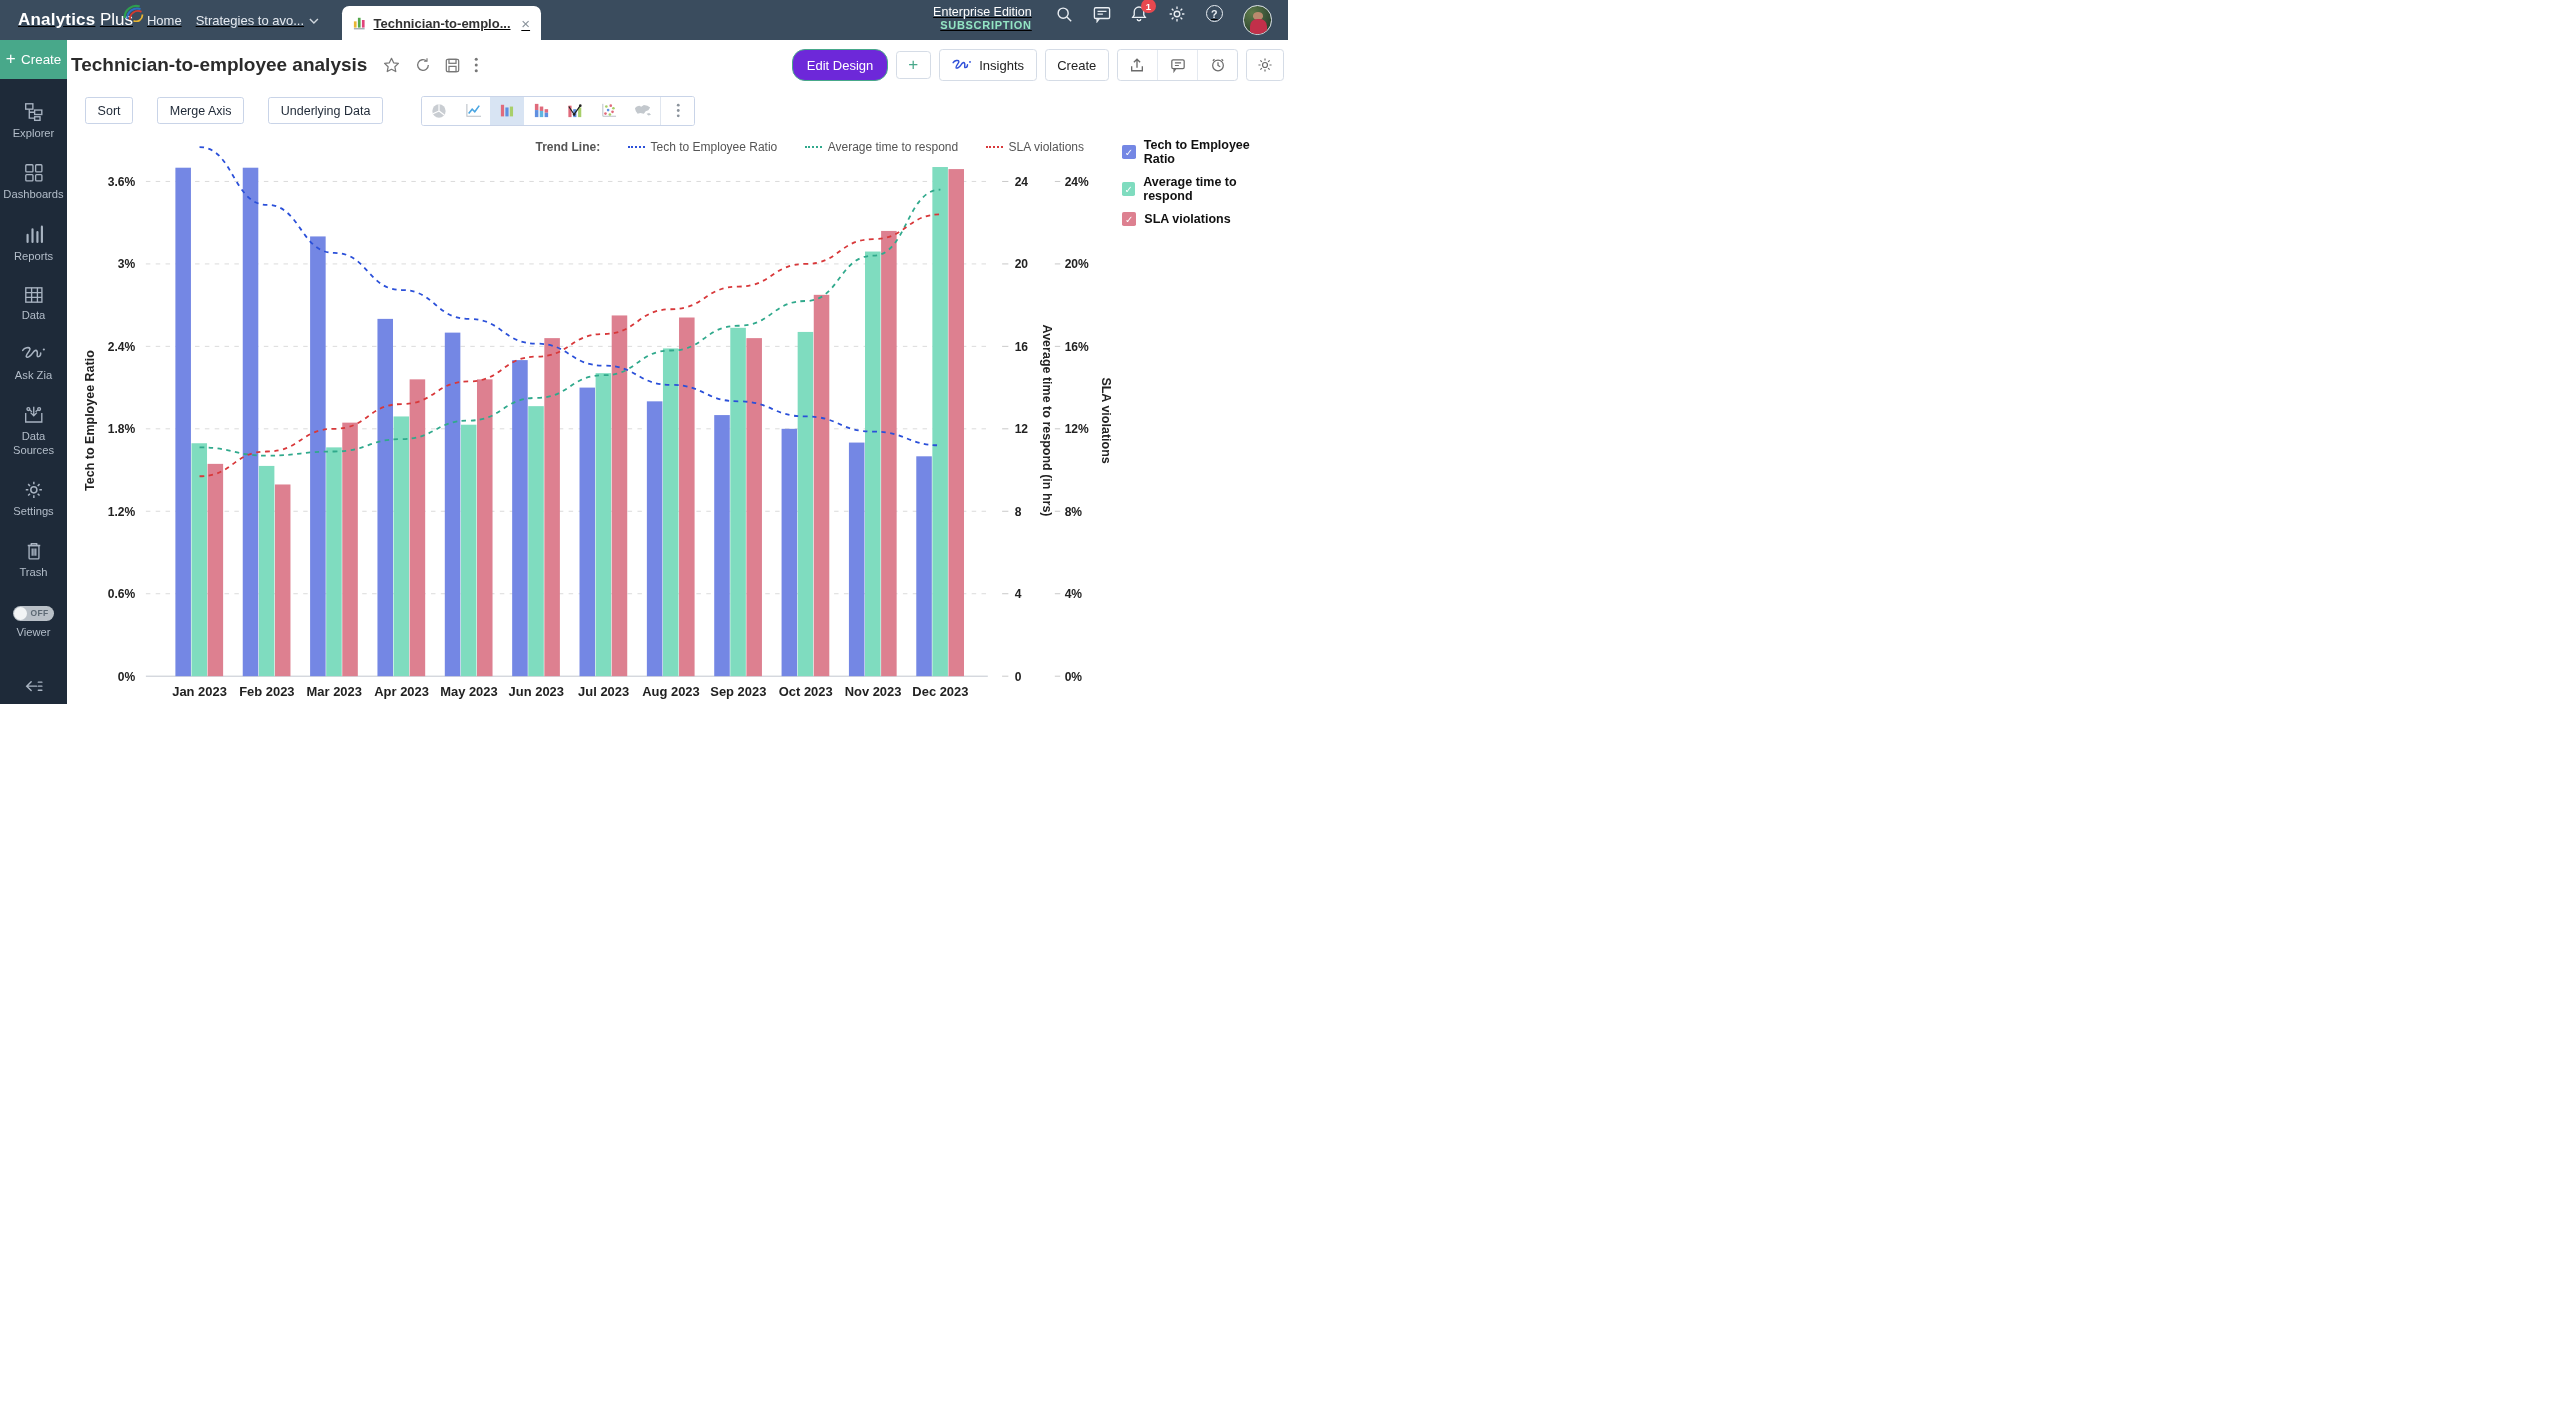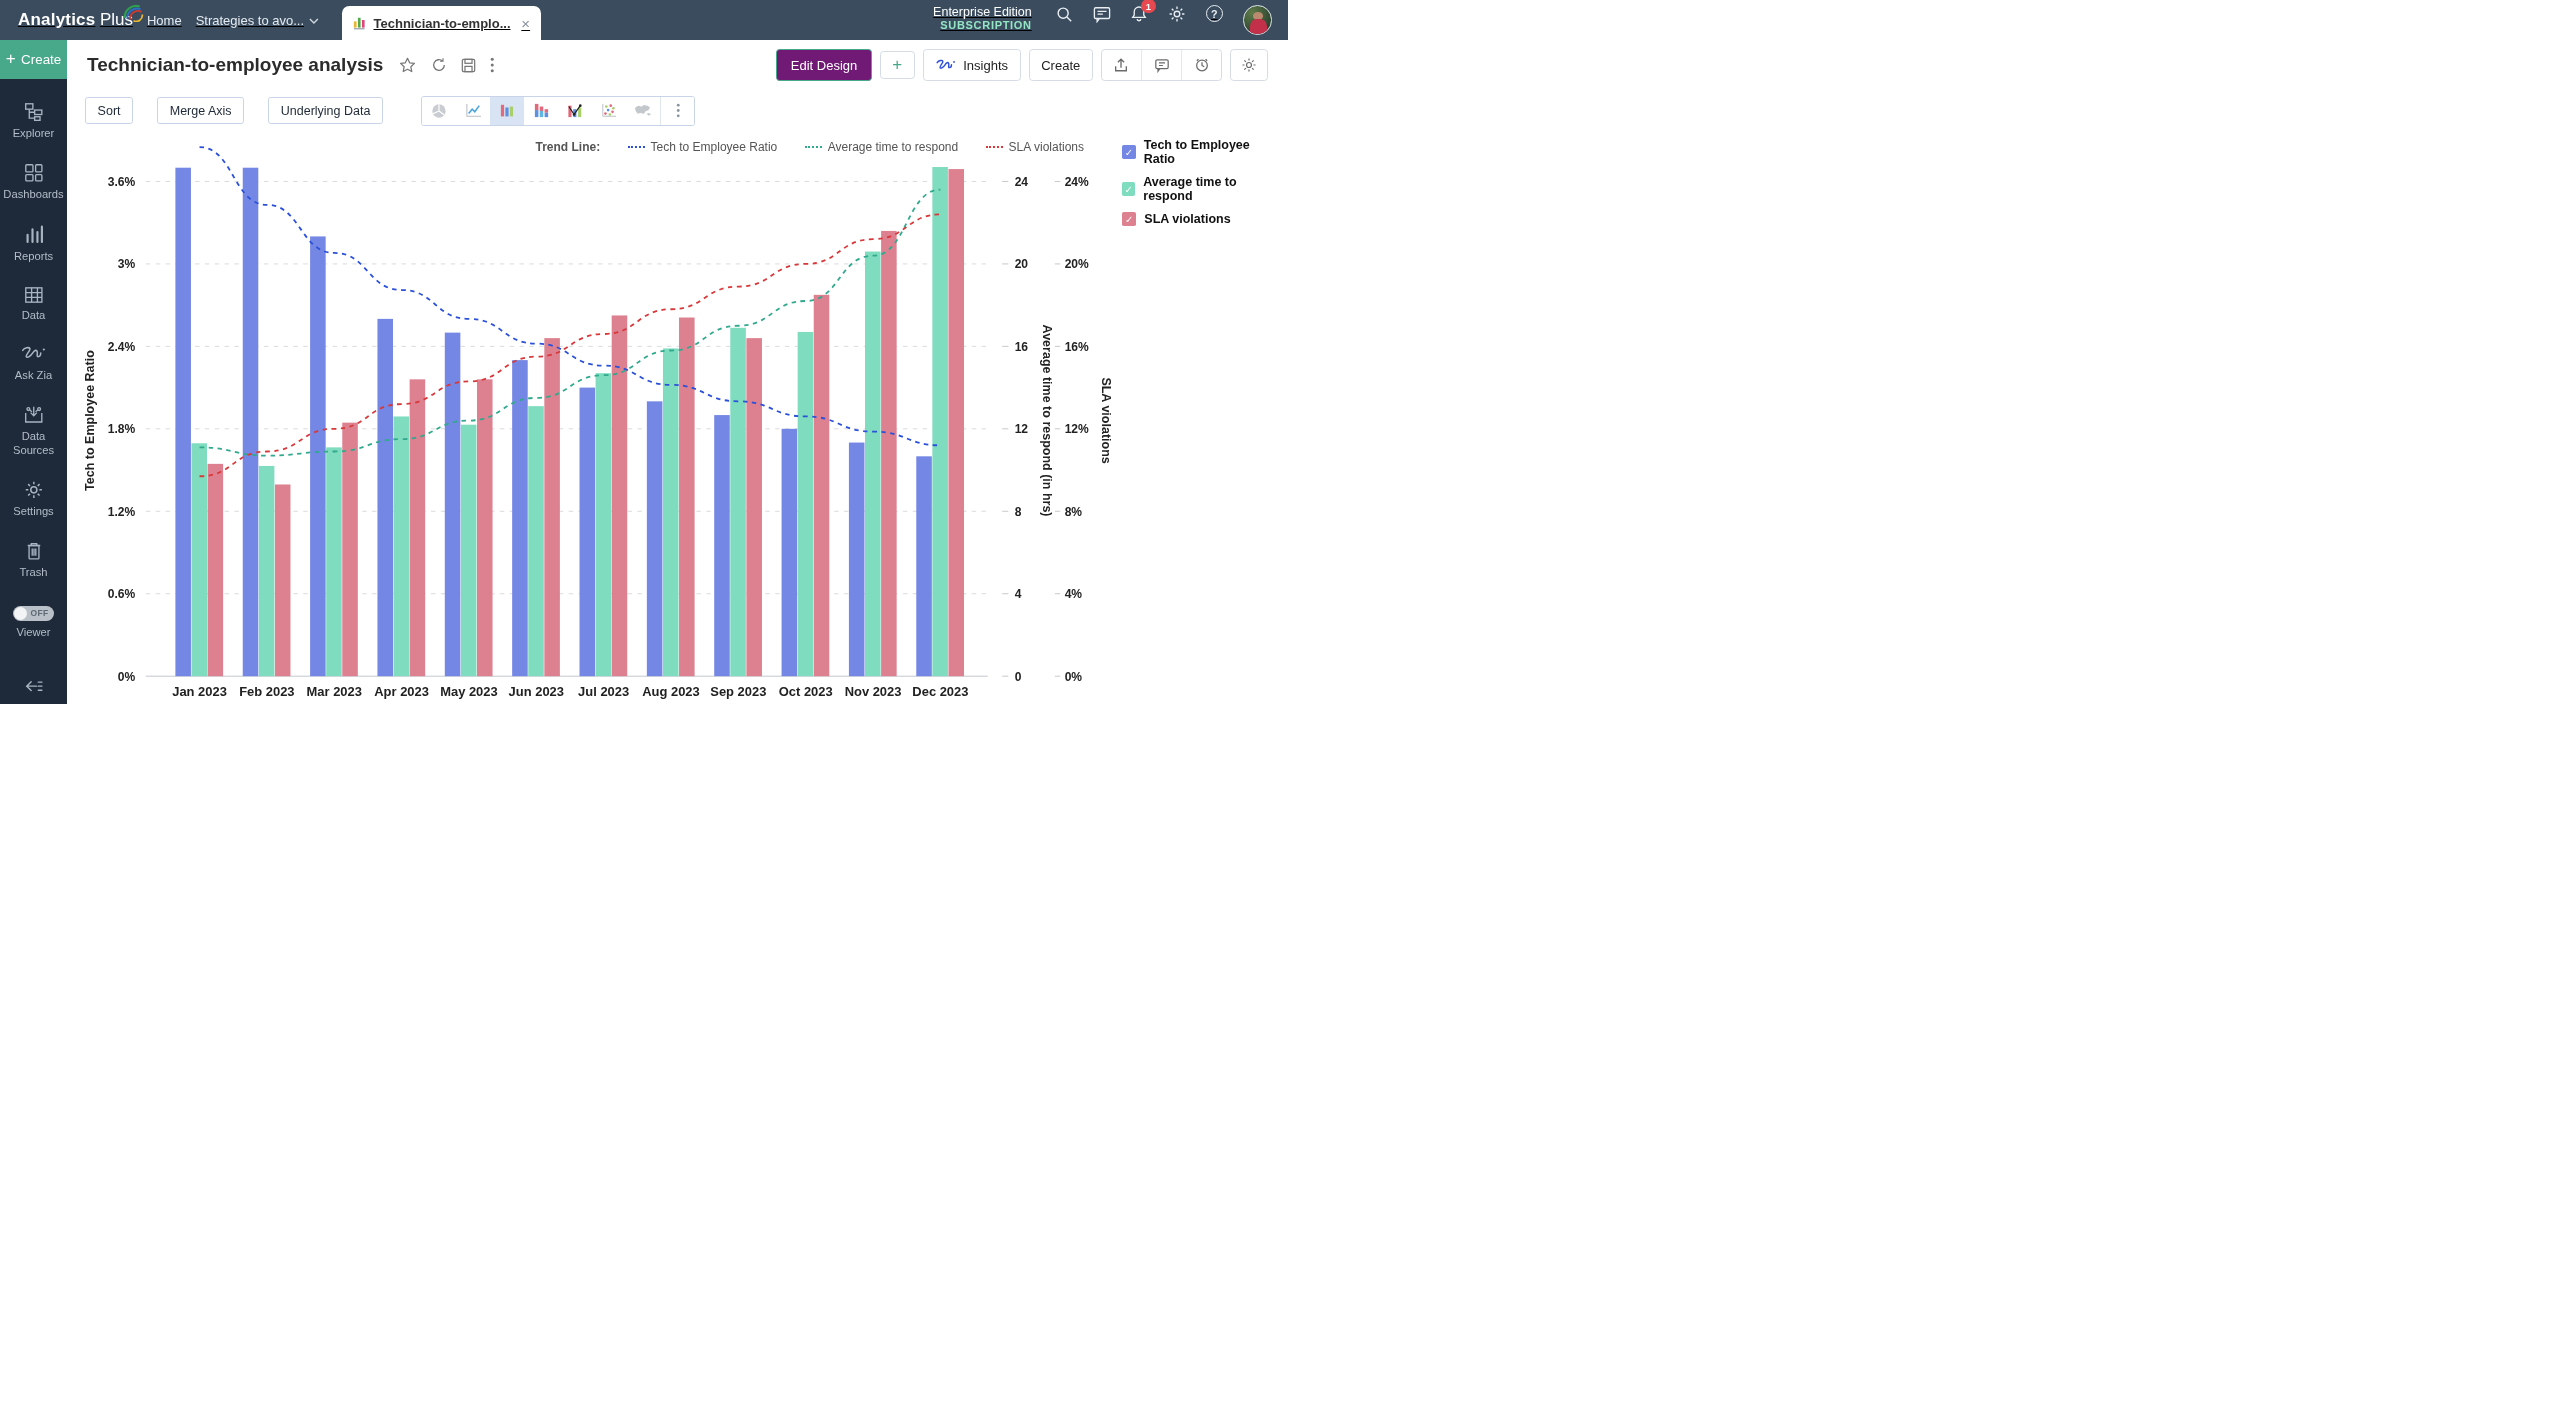--- a/index.html
+++ b/index.html
@@ -45,28 +45,28 @@
   .side-item .lbl { color:#b3bdc9; font-size:11.2px; text-align:center; line-height:1.25; }
   .side-item svg { display:block; }
   .viewer { margin-top:27px; display:flex; flex-direction:column; align-items:center; gap:4.5px; }
   .pill { width:41px; height:15px; background:#b9c0c7; border-radius:8px; position:relative; cursor:pointer; }
   .knob { position:absolute; left:0.9px; top:0.9px; width:13.4px; height:13.4px; border-radius:50%; background:#f2f4f5; }
   .pill-txt { position:absolute; right:5.4px; top:1.8px; font-size:8.5px; font-weight:bold; color:#5d6974; letter-spacing:0.4px; }
   .collapse { position:absolute; bottom:10.7px; left:0; right:0; display:flex; justify-content:center; cursor:pointer; }
 
   
   .main { flex:1; display:flex; flex-direction:column; background:#fff; min-width:0; }
-  .header-row { height:50px; display:flex; align-items:center; padding:0 20px; flex:0 0 50px; }
+  .header-row { height:50px; display:flex; align-items:center; padding:0 4px; flex:0 0 50px; }
   .page-title { font-size:19px; font-weight:bold; color:#2b2b2b; }
   .title-icons { display:flex; align-items:center; gap:14.3px; margin-left:16px; }
   .tico { cursor:pointer; display:flex; }
   .hdr-right { margin-left:auto; display:flex; align-items:center; gap:8px; }
   .btn { border:0.9px solid #d5dce6; background:#fff; border-radius:3.6px; font-size:13px; color:#222;
          padding:7.2px 11.6px; cursor:pointer; display:flex; align-items:center; gap:6.3px; font-family:inherit; }
-  .btn-green { background:#701a75; border-color:#48a88a; color:#fff; padding:7.2px 13.4px; }
+  .btn-green { background:#6d28d9; border-color:#48a88a; color:#fff; padding:7.2px 13.4px;border-radius:13px; }
   .btn-plus { color:#48a88a; font-size:17px; padding:3.6px 11.6px 5.4px; line-height:1; }
   .icon-group { display:flex; border:0.9px solid #d5dce6; border-radius:3.6px; }
   .icon-cell { padding:7.2px 11.6px; cursor:pointer; display:flex; align-items:center; }
   .icon-cell + .icon-cell { border-left:0.9px solid #e4e9f0; }
 
   .toolbar-row { height:41px; display:flex; align-items:center; padding:0 18px; gap:24px; flex:0 0 41px; }
   .tb-btn { border:0.9px solid #c9d4e8; background:#fff; border-radius:2.7px; font-size:12.5px; color:#1f2937;
             padding:5.4px 11.6px; cursor:pointer; font-family:inherit; }
   .seg { display:flex; border:0.9px solid #c9d4e8; border-radius:2.7px; margin-left:14.3px; overflow:hidden; }
   .seg-cell { width:34px; height:28px; display:flex; align-items:center; justify-content:center; cursor:pointer; background:#fff; }

